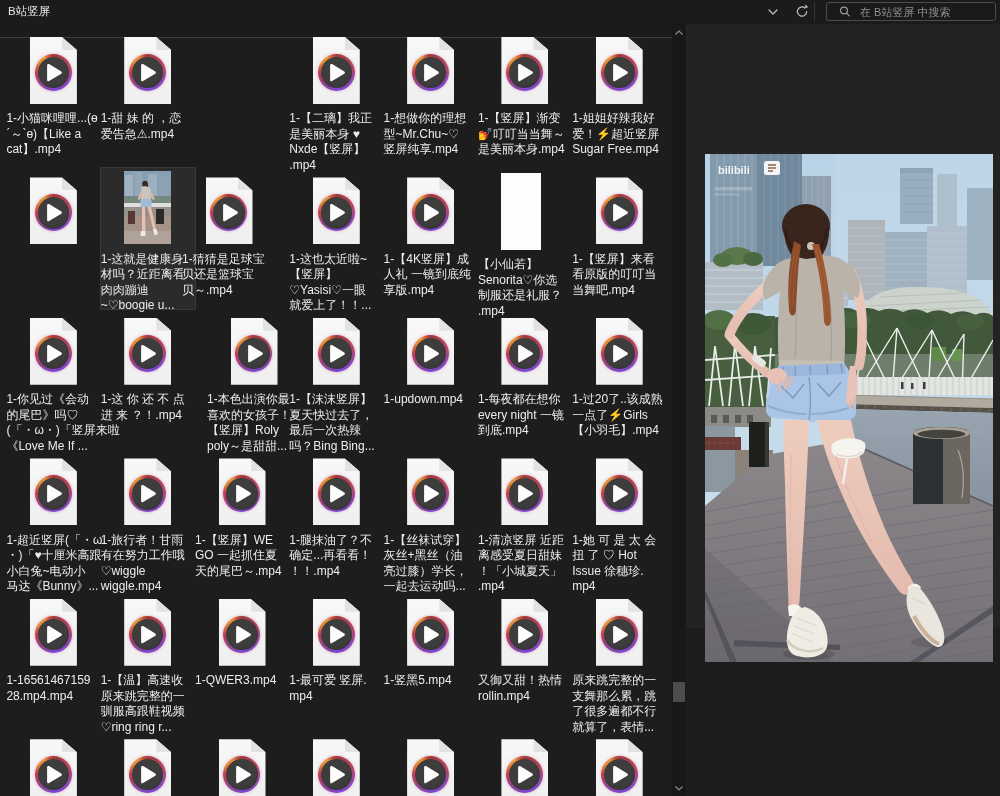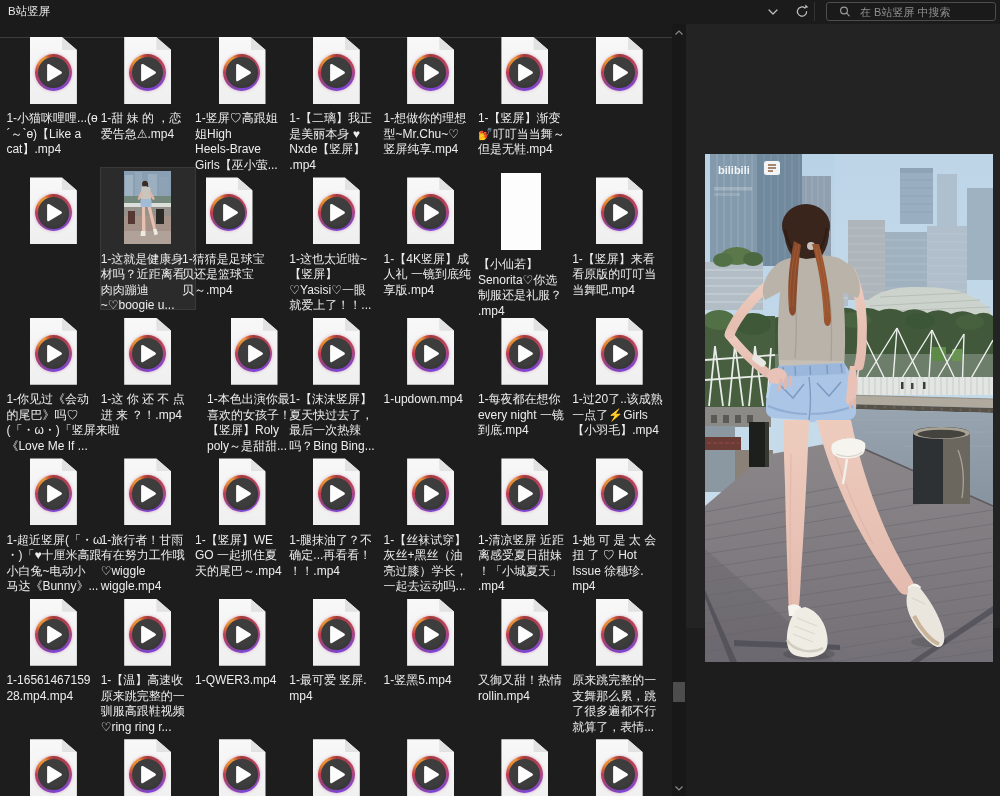--- a/index.html
+++ b/index.html
@@ -89,39 +89,20 @@
           <svg class="tri" width="47" height="67" viewBox="0 0 47 67">
             <path d="M18.4 28.2 L30.6 35.6 L18.4 43 Z" fill="#fdfdfd" stroke="#fdfdfd" stroke-width="2.6" stroke-linejoin="round"></path>
           </svg>
         </div>
       </div>
       <div class="lbl">
         <div>1-甜 妹 的 ，恋</div>
         <div>爱告急⚠.mp4</div>
       </div>
     </div>
-<div class="cell" style="left:195.0px;top:27.6px">
-      <div class="iconwrap">
-        <div class="icon">
-          <div class="pg"></div>
-          <div class="flap"></div>
-          <div class="ring"></div>
-          <div class="inner"></div>
-          <svg class="tri" width="47" height="67" viewBox="0 0 47 67">
-            <path d="M18.4 28.2 L30.6 35.6 L18.4 43 Z" fill="#fdfdfd" stroke="#fdfdfd" stroke-width="2.6" stroke-linejoin="round"></path>
-          </svg>
-        </div>
-      </div>
-      <div class="lbl">
-        <div>1-竖屏♡高跟姐</div>
-        <div>姐High</div>
-        <div>Heels-Brave</div>
-        <div>Girls【巫小萤...</div>
-      </div>
-    </div>
 <div class="cell" style="left:289.3px;top:27.6px">
       <div class="iconwrap">
         <div class="icon">
           <div class="pg"></div>
           <div class="flap"></div>
           <div class="ring"></div>
           <div class="inner"></div>
           <svg class="tri" width="47" height="67" viewBox="0 0 47 67">
             <path d="M18.4 28.2 L30.6 35.6 L18.4 43 Z" fill="#fdfdfd" stroke="#fdfdfd" stroke-width="2.6" stroke-linejoin="round"></path>
           </svg>
@@ -160,34 +141,39 @@
           <div class="ring"></div>
           <div class="inner"></div>
           <svg class="tri" width="47" height="67" viewBox="0 0 47 67">
             <path d="M18.4 28.2 L30.6 35.6 L18.4 43 Z" fill="#fdfdfd" stroke="#fdfdfd" stroke-width="2.6" stroke-linejoin="round"></path>
           </svg>
         </div>
       </div>
       <div class="lbl">
         <div>1-【竖屏】渐变</div>
         <div>💅叮叮当当舞～</div>
-        <div>但是无鞋.mp4</div>
+        <div>是美丽本身.mp4</div>
       </div>
     </div>
 <div class="cell" style="left:572.2px;top:27.6px">
       <div class="iconwrap">
         <div class="icon">
           <div class="pg"></div>
           <div class="flap"></div>
           <div class="ring"></div>
           <div class="inner"></div>
           <svg class="tri" width="47" height="67" viewBox="0 0 47 67">
             <path d="M18.4 28.2 L30.6 35.6 L18.4 43 Z" fill="#fdfdfd" stroke="#fdfdfd" stroke-width="2.6" stroke-linejoin="round"></path>
           </svg>
         </div>
+      </div>
+      <div class="lbl">
+        <div>1-姐姐好辣我好</div>
+        <div>爱！⚡超近竖屏</div>
+        <div>Sugar Free.mp4</div>
       </div>
     </div>
 <div class="cell" style="left:6.4px;top:168.0px">
       <div class="iconwrap">
         <div class="icon">
           <div class="pg"></div>
           <div class="flap"></div>
           <div class="ring"></div>
           <div class="inner"></div>
           <svg class="tri" width="47" height="67" viewBox="0 0 47 67">

